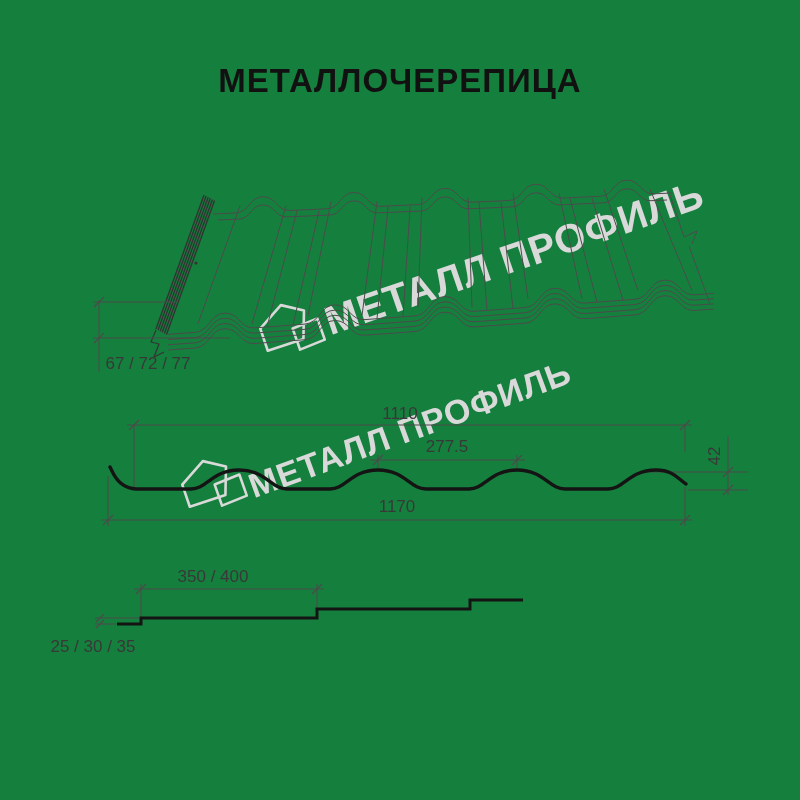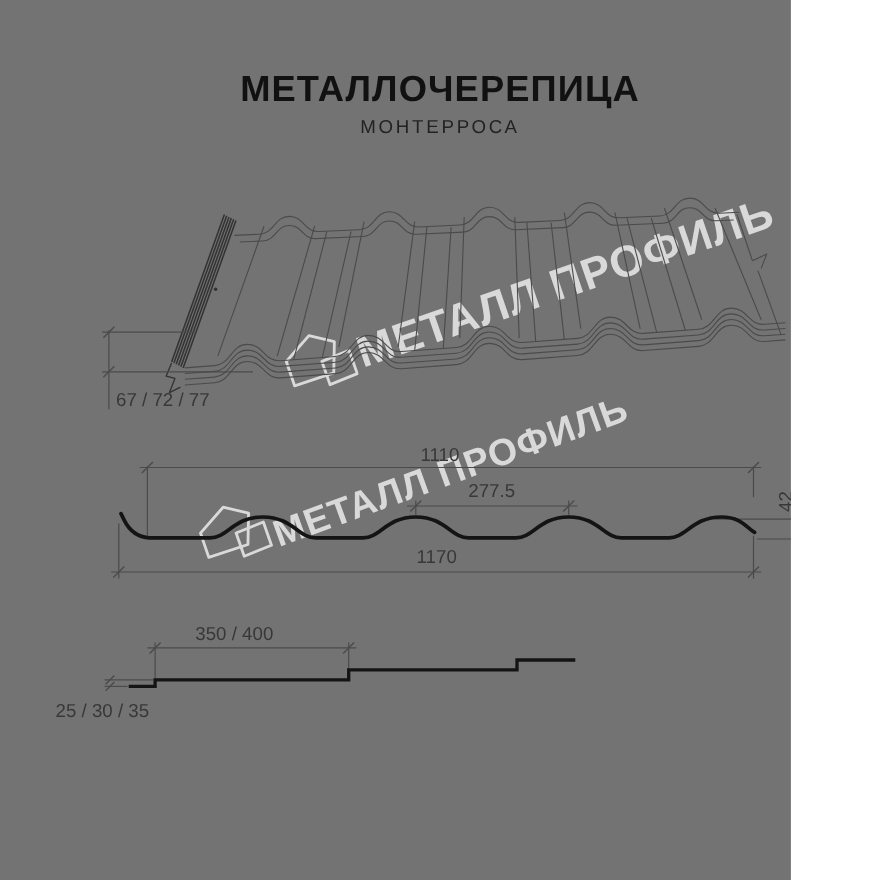--- a/index.html
+++ b/index.html
@@ -1,17 +1,17 @@
 <!DOCTYPE html>
 <html style="--line: #4b4b4b; --profile: #141414; --text: #383838; --wm: #d9d9d9;"><head>
 <meta charset="utf-8">
 <style>
   html,body{margin:0;padding:0;background:#fff;}
-  .page{position:relative;width:703px;height:800px;background:#737373;overflow:hidden;
-        font-family:"Liberation Sans",sans-serif;padding-left:16px;}
+  .page{position:relative;width:800px;height:800px;background:#15803d;overflow:hidden;
+        font-family:"Liberation Sans",sans-serif;}
   .title{position:absolute;left:0;top:62px;width:800px;text-align:center;
          font-size:33px;font-weight:700;letter-spacing:1px;color:#111;}
   .subtitle{position:absolute;left:0;top:106px;width:800px;text-align:center;
          font-size:17px;font-weight:400;letter-spacing:2.5px;color:#222;}
   .wm-text{position:absolute;white-space:nowrap;font-weight:700;
          color:var(--wm,#d9d9d9);transform-origin:0 50%;z-index:1;}
   .wm1{left:326px;top:300px;font-size:40px;transform:rotate(-19deg);letter-spacing:1px;}
   .wm2{left:250px;top:468px;font-size:34px;transform:rotate(-20deg);letter-spacing:1px;}
   .wm-house{position:absolute;z-index:1;}
   .wm-house.h1{left:254px;top:300px;}
@@ -26,21 +26,20 @@
   text.dim{fill:var(--text,#383838);font-family:"Liberation Sans",sans-serif;
          font-size:17px;}
   .housepath{fill:none;stroke:var(--wm,#d9d9d9);stroke-width:2.6;stroke-linejoin:round;}
 </style>
 </head>
 <body>
 
 <div class="page">
 
   <div class="title">МЕТАЛЛОЧЕРЕПИЦА</div>
-  <div class="subtitle">МОНТЕРРОСА</div>
 
   <svg class="wm-house h1" width="72" height="62" viewBox="0 0 72 62">
     <g transform="rotate(-9 36 31)">
       <path class="housepath" d="M7,24 L31,4 L53,13 L48,41 L11,47 Z"></path>
       <path class="housepath" d="M39,29 L65,23 L69,45 L43,51 Z"></path>
     </g>
   </svg>
   <div class="wm-text wm1">МЕТАЛЛ ПРОФИЛЬ</div>
 
   <svg class="wm-house h2" width="74" height="62" viewBox="0 0 72 62">

